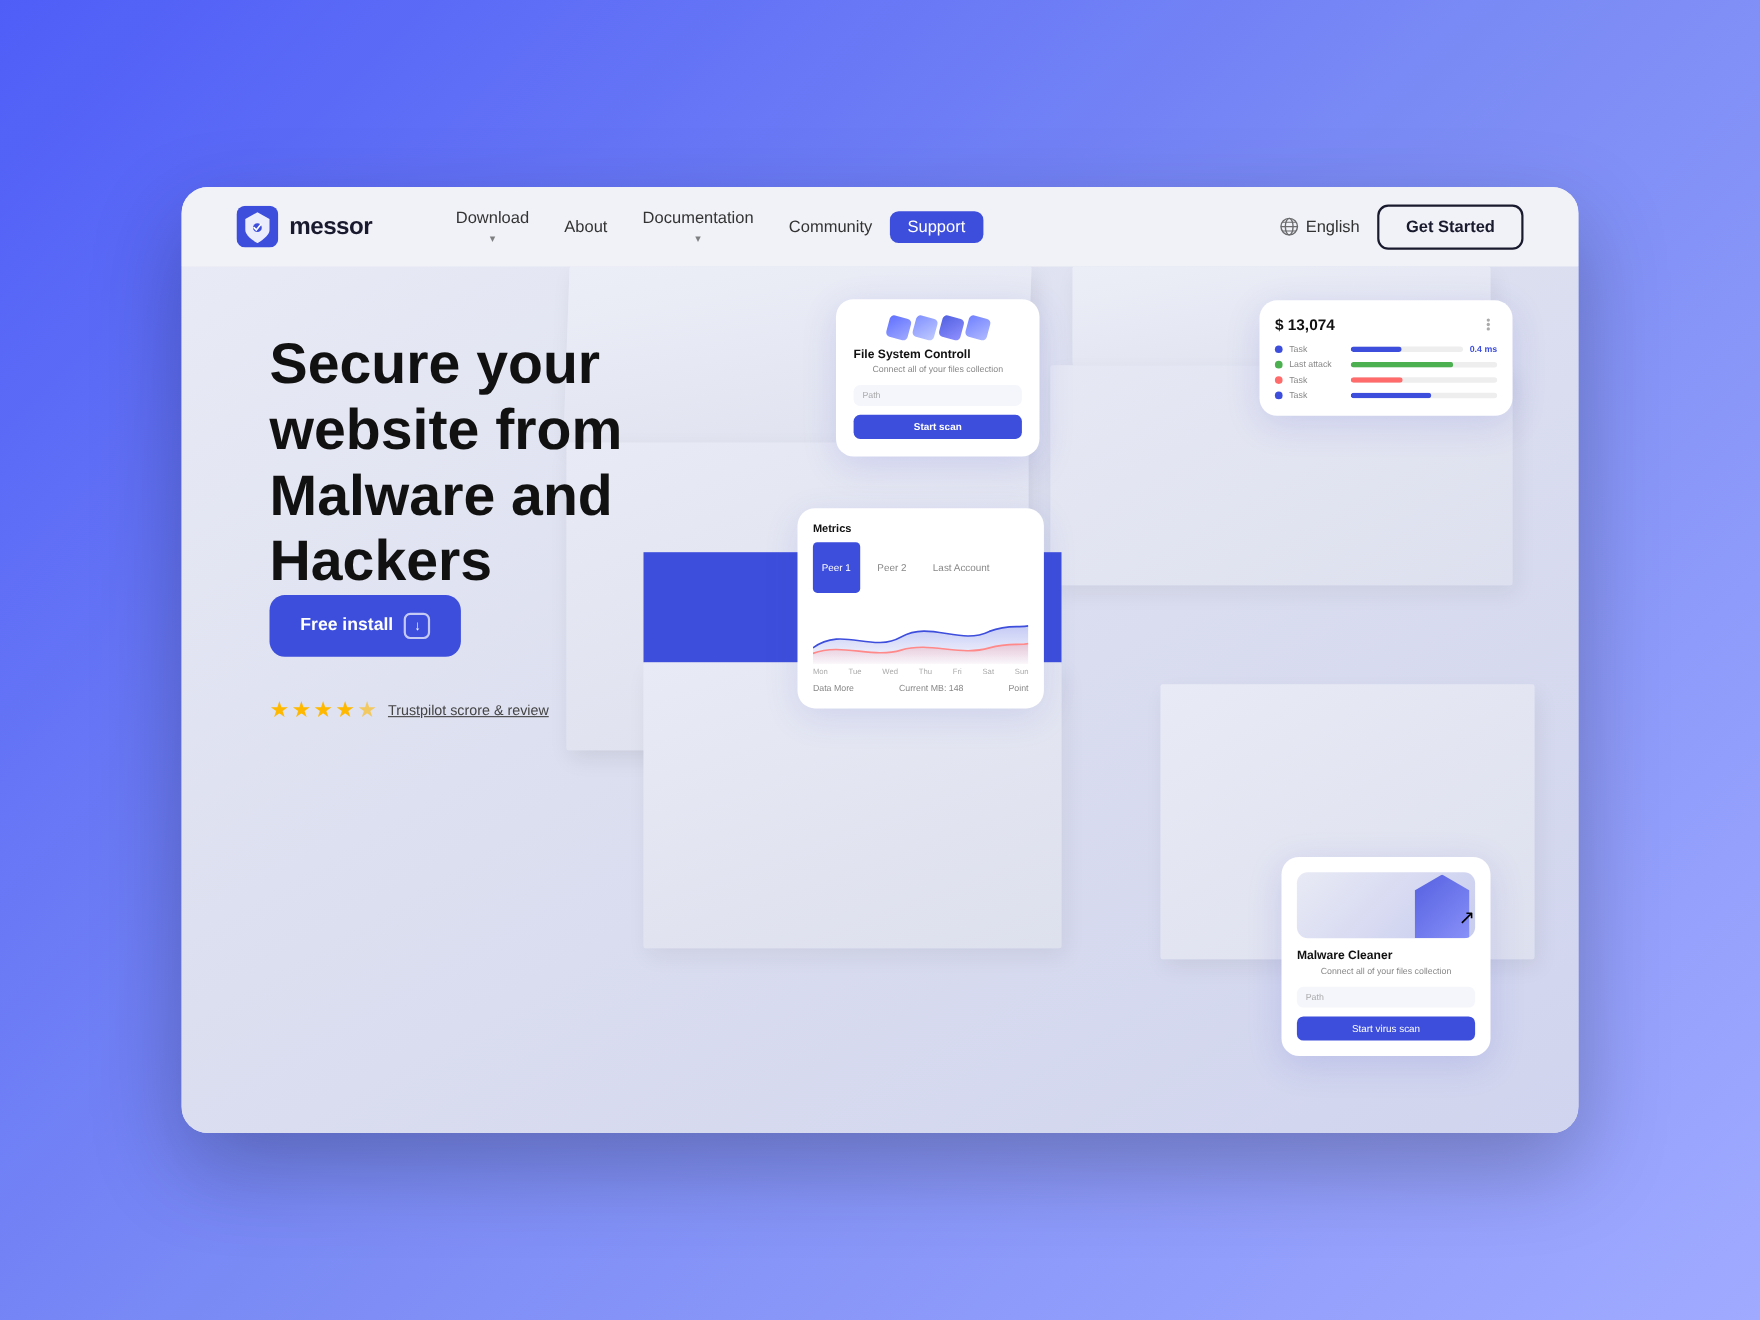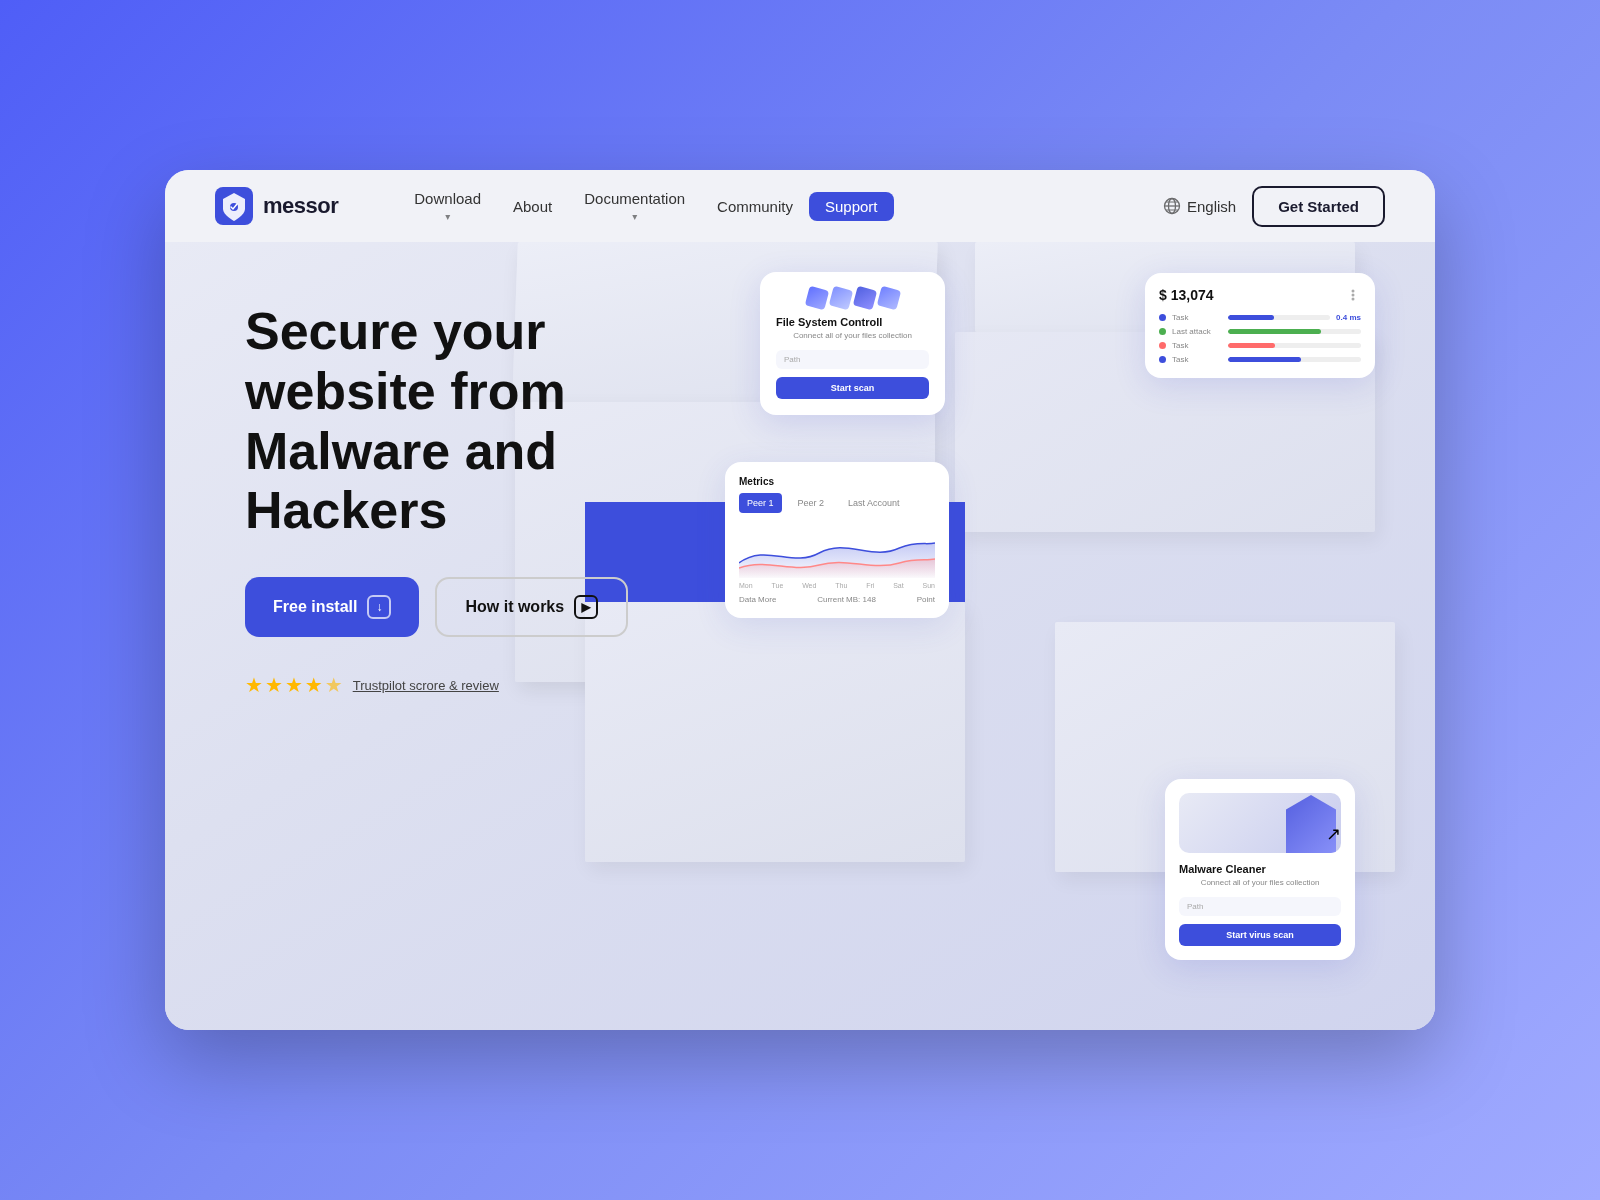--- a/index.html
+++ b/index.html
@@ -198,21 +198,20 @@
       top: 60px;
       z-index: 10;
       max-width: 420px;
     }
 
     .hero-title {
       font-size: 52px;
       font-weight: 800;
       line-height: 1.15;
       color: #111;
-      margin-bottom: 36px;
     }
 
     .hero-buttons {
       display: flex;
       gap: 16px;
       margin-bottom: 36px;
     }
 
     .btn-primary {
       display: flex;
@@ -431,21 +430,21 @@
     }
 
     .analytics-tabs {
       display: flex;
       gap: 8px;
       margin-bottom: 10px;
     }
 
     .analytics-tab {
       font-size: 9px;
-      padding: 5px 8px;
+      padding: 18px 8px;
       border-radius: 4px;
       color: #888;
     }
 
     .analytics-tab.active {
       background: #3d4edc;
       color: white;
     }
 
     .analytics-chart {
@@ -514,21 +513,21 @@
       color: #aaa;
       margin-bottom: 8px;
     }
 
     .malware-scan-btn {
       background: #3d4edc;
       color: white;
       border-radius: 6px;
       padding: 6px;
       font-size: 9px;
-      font-weight: 700;
+      font-weight: 400;
       text-align: center;
     }
 
     
     .wave-svg {
       width: 100%;
       height: 55px;
     }
   </style>
 </head>
@@ -592,24 +591,20 @@
       <div class="stair-shape block-6"></div>
       <div class="stair-shape block-7"></div>
     </div>
 
     <div class="hero-content">
       <h1 class="hero-title">Secure your website from Malware and Hackers</h1>
       <div class="hero-buttons">
         <button class="btn-primary">
           <span>Free install</span>
           <div class="btn-icon">↓</div>
-        </button>
-        <button class="btn-secondary">
-          <span>How it works</span>
-          <div class="btn-icon">▶</div>
         </button>
       </div>
       <div class="trust-row">
         <div class="stars">
           <span class="star">★</span>
           <span class="star">★</span>
           <span class="star">★</span>
           <span class="star">★</span>
           <span class="star half">★</span>
         </div>

